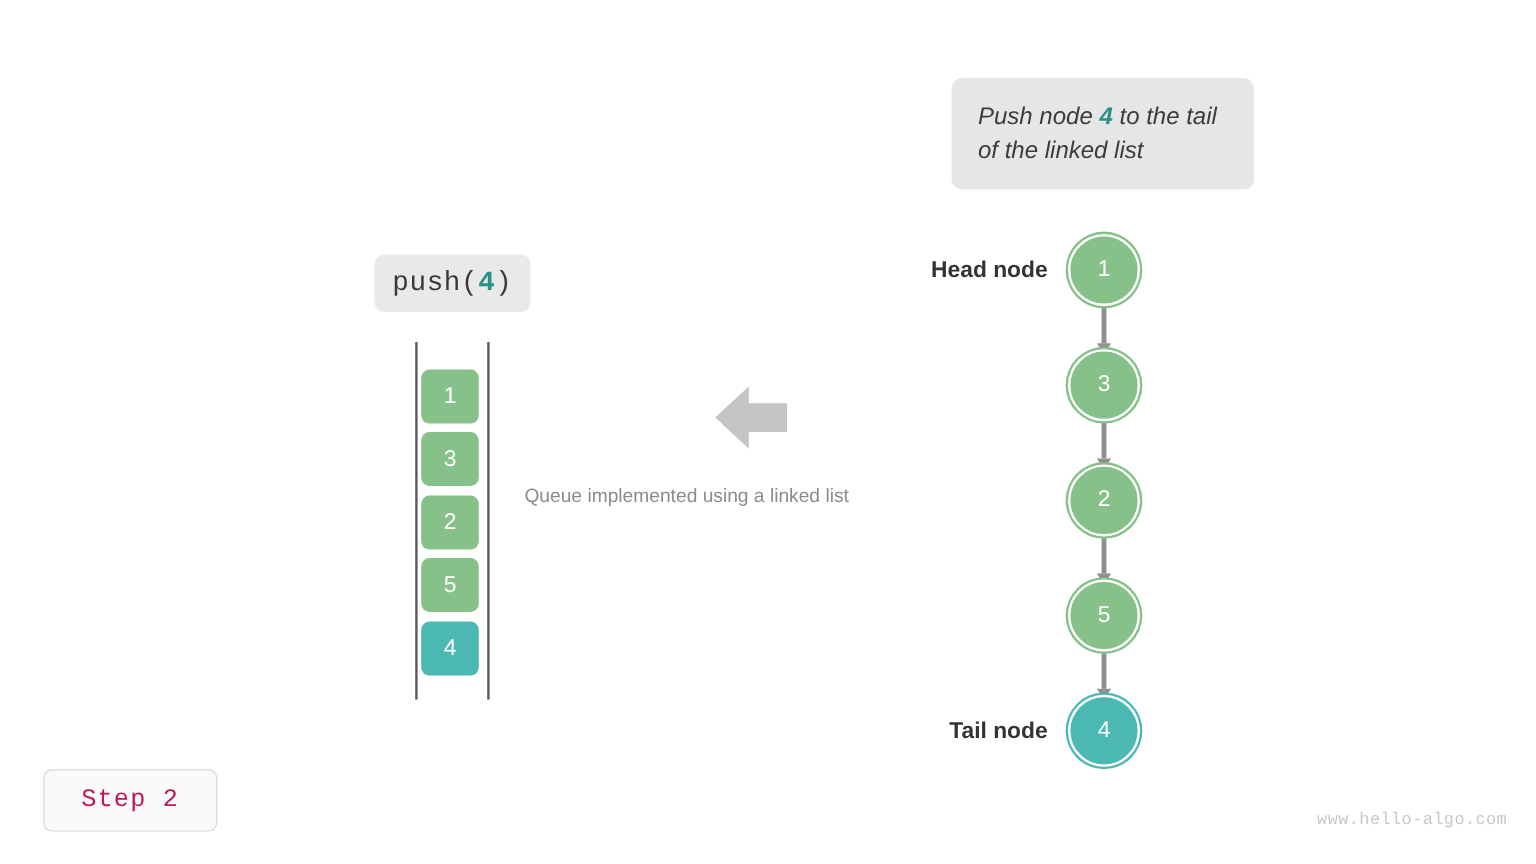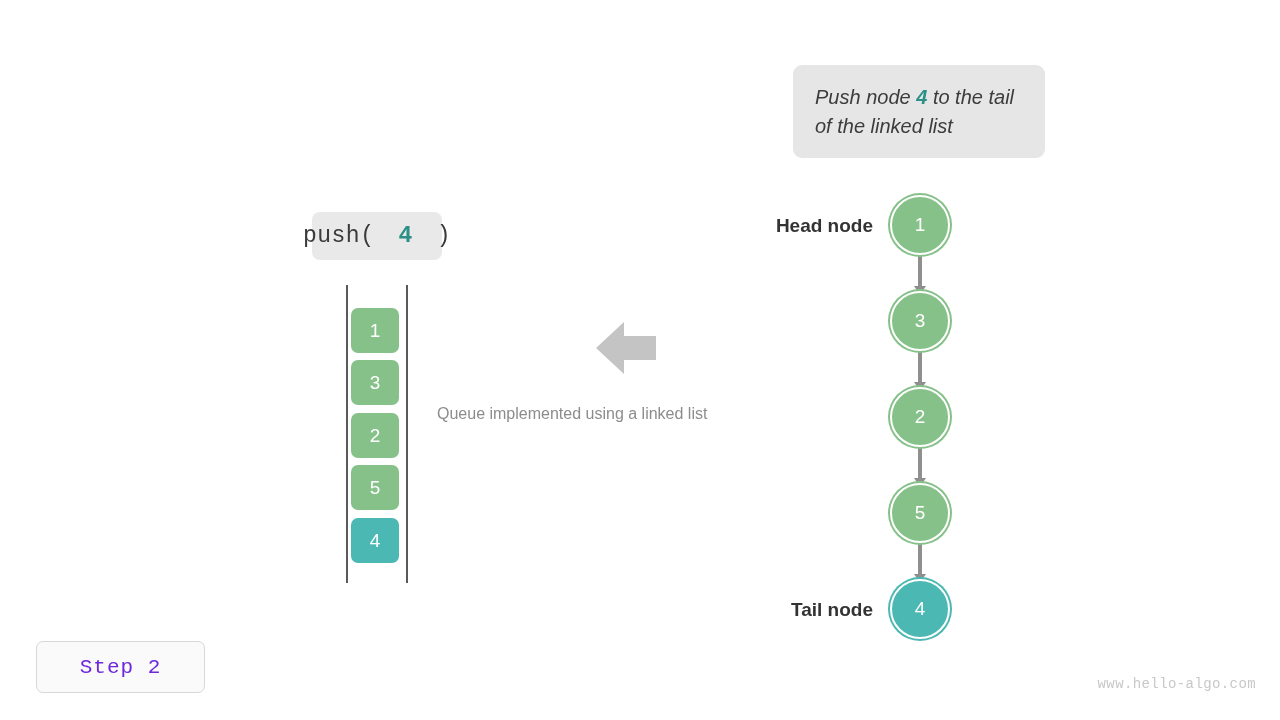--- a/index.html
+++ b/index.html
@@ -53,21 +53,20 @@
     height: 48px;
     background: #e9e9e9;
     border-radius: 8px;
     display: flex;
     align-items: center;
     justify-content: center;
     font-family: "Liberation Mono", monospace;
     font-size: 23px;
     color: #3a3a3a;
     letter-spacing: 0.5px;
-    gap: 24px;
   }
   .push-label .accent-num { color: #2b9085; font-weight: bold; }
 
   
   .queue-rail {
     position: absolute;
     width: 2px;
     background: #5a5a5a;
   }
   .queue-rail.left  { left: 346px; top: 285px; height: 298px; }
@@ -164,31 +163,31 @@
     white-space: nowrap;
     text-align: right;
     font-family: "Liberation Sans", sans-serif;
   }
 
   
   .step-badge {
     position: absolute;
     left: 36px;
     top: 641px;
-    width: 169px;
+    width: 145px;
     height: 52px;
     background: #fafafa;
     border: 1px solid #d8d8d8;
     border-radius: 7px;
     display: flex;
     align-items: center;
     justify-content: center;
     font-family: "Liberation Mono", monospace;
     font-size: 21px;
-    color: #6d28d9;
+    color: #be185d;
     letter-spacing: 1px;
     box-sizing: border-box;
   }
 
   
   .watermark {
     position: absolute;
     right: 24px;
     top: 676px;
     font-family: "Liberation Mono", monospace;

